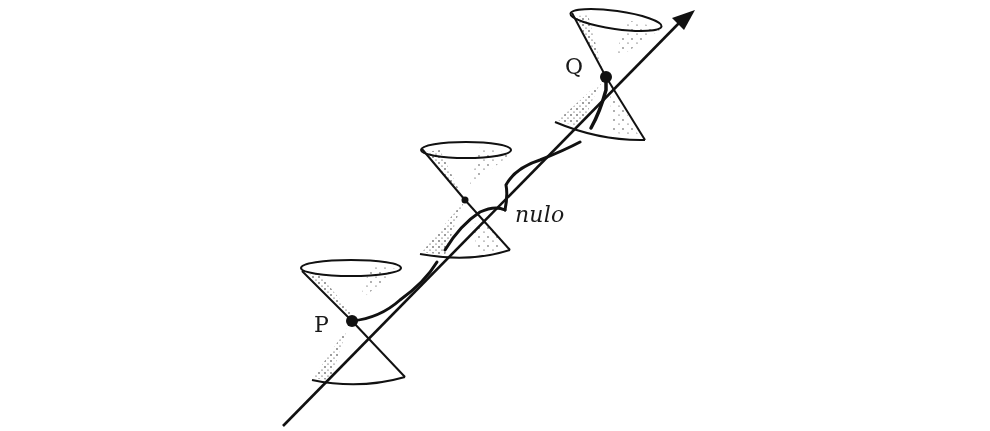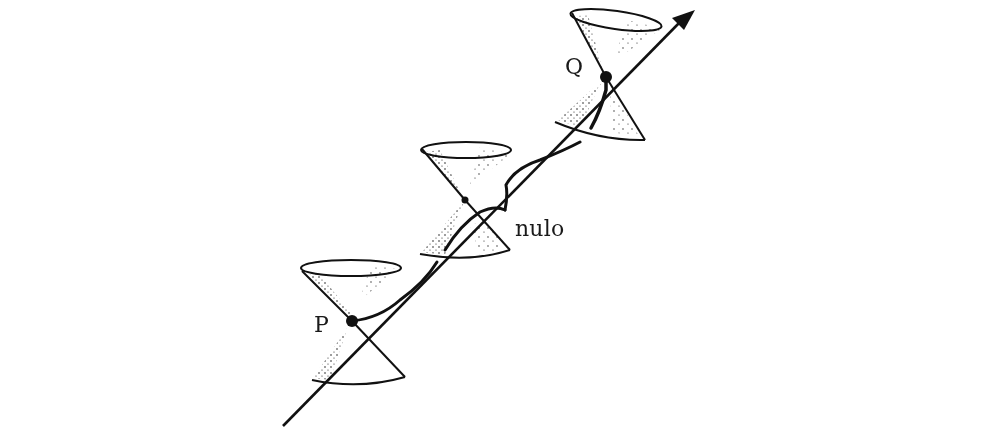--- a/index.html
+++ b/index.html
@@ -83,14 +83,14 @@
       <path d="M591,128 Q600,112 606,90 L606,77" stroke="#111" stroke-width="3.5" fill="none" stroke-linecap="round"></path>
     </g>
 
     <circle cx="352" cy="321" r="6" fill="#111"></circle>
     <circle cx="465" cy="200" r="3.5" fill="#111"></circle>
     <circle cx="606" cy="77" r="6" fill="#111"></circle>
   </svg>
 
   <div class="lbl pt-label" style="left:314px; top:314px;">P</div>
   <div class="lbl pt-label" style="left:565px; top:56px;">Q</div>
-  <div class="lbl annot" style="left:515px; top:218px;">nulo</div>
+  <div class="lbl annot" style="left:515px; top:204px;font-style:italic;">nulo</div>
 </div>
 
 </body></html>

